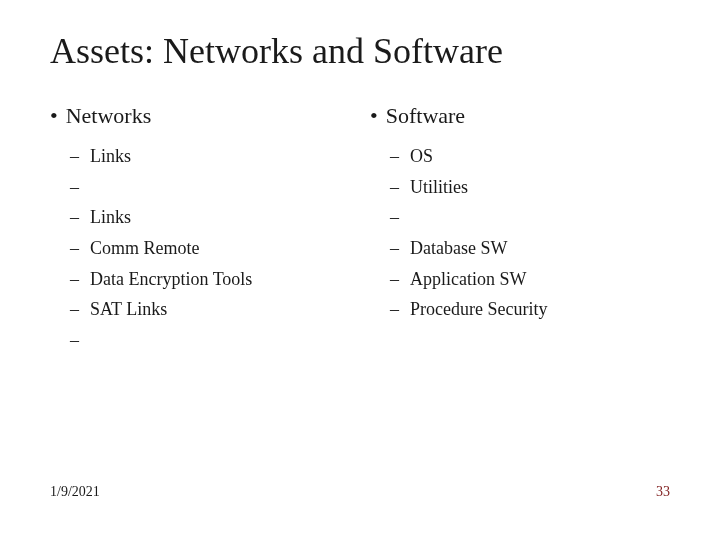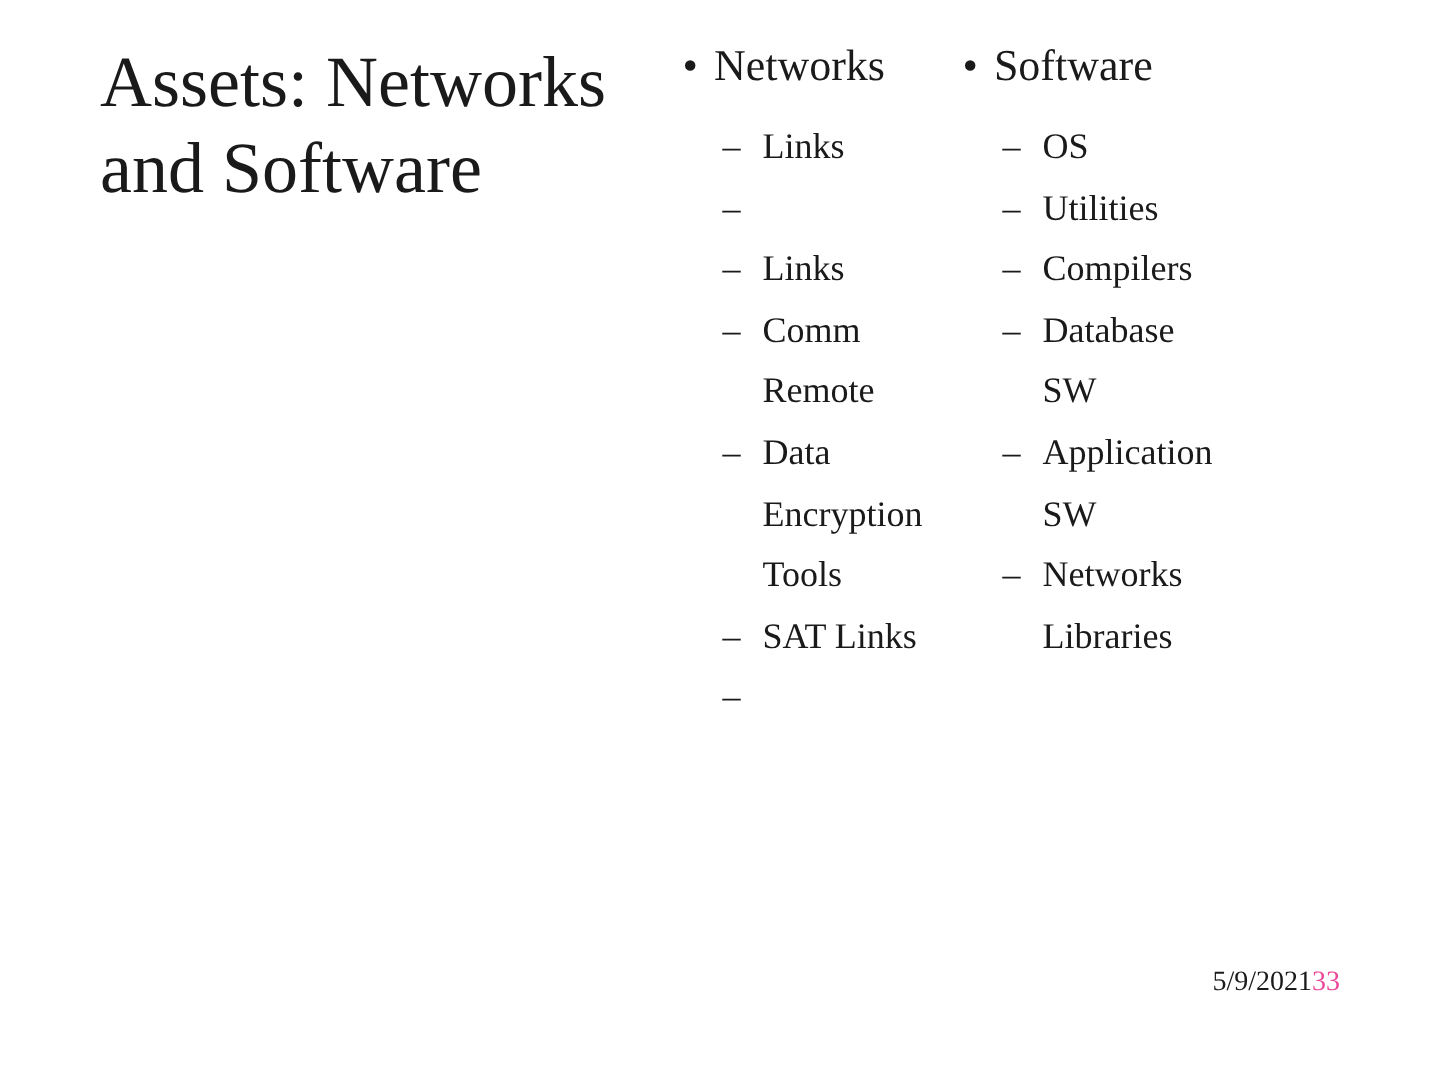--- a/index.html
+++ b/index.html
@@ -13,23 +13,23 @@
       height: 540px;
       background: #ffffff;
       font-family: Georgia, 'Times New Roman', serif;
       position: relative;
       overflow: hidden;
     }
 
     .slide-container {
       width: 720px;
       height: 540px;
-      padding: 20px 50px 40px 50px;
+      padding: 30px 50px 40px 50px;
       display: flex;
-      flex-direction: row;
+      flex-direction: column;
     }
 
     .slide-title {
       font-size: 36px;
       font-weight: normal;
       color: #1a1a1a;
       margin-bottom: 30px;
       line-height: 1.2;
     }
 
@@ -85,21 +85,21 @@
       padding-top: 10px;
     }
 
     .footer-date {
       font-size: 14px;
       color: #1a1a1a;
     }
 
     .footer-page {
       font-size: 14px;
-      color: #ec4899;
+      color: #7f1d1d;
     }
   </style>
 </head>
 <body>
 
 <div class="slide-container">
 
   <h1 class="slide-title">Assets: Networks and Software</h1>
 
   <div class="content-columns">
@@ -148,37 +148,36 @@
         <li>
           <span class="dash">–</span>
           <span>OS</span>
         </li>
         <li>
           <span class="dash">–</span>
           <span>Utilities</span>
         </li>
         <li>
           <span class="dash">–</span>
-          <span>Compilers</span>
         </li>
         <li>
           <span class="dash">–</span>
           <span>Database SW</span>
         </li>
         <li>
           <span class="dash">–</span>
           <span>Application SW</span>
         </li>
         <li>
           <span class="dash">–</span>
-          <span>Networks Libraries</span>
+          <span>Procedure Security</span>
         </li>
       </ul>
     </div>
 
   </div>
 
   <div class="footer">
-    <span class="footer-date">5/9/2021</span>
+    <span class="footer-date">1/9/2021</span>
     <span class="footer-page">33</span>
   </div>
 
 </div>
 
 </body></html>

